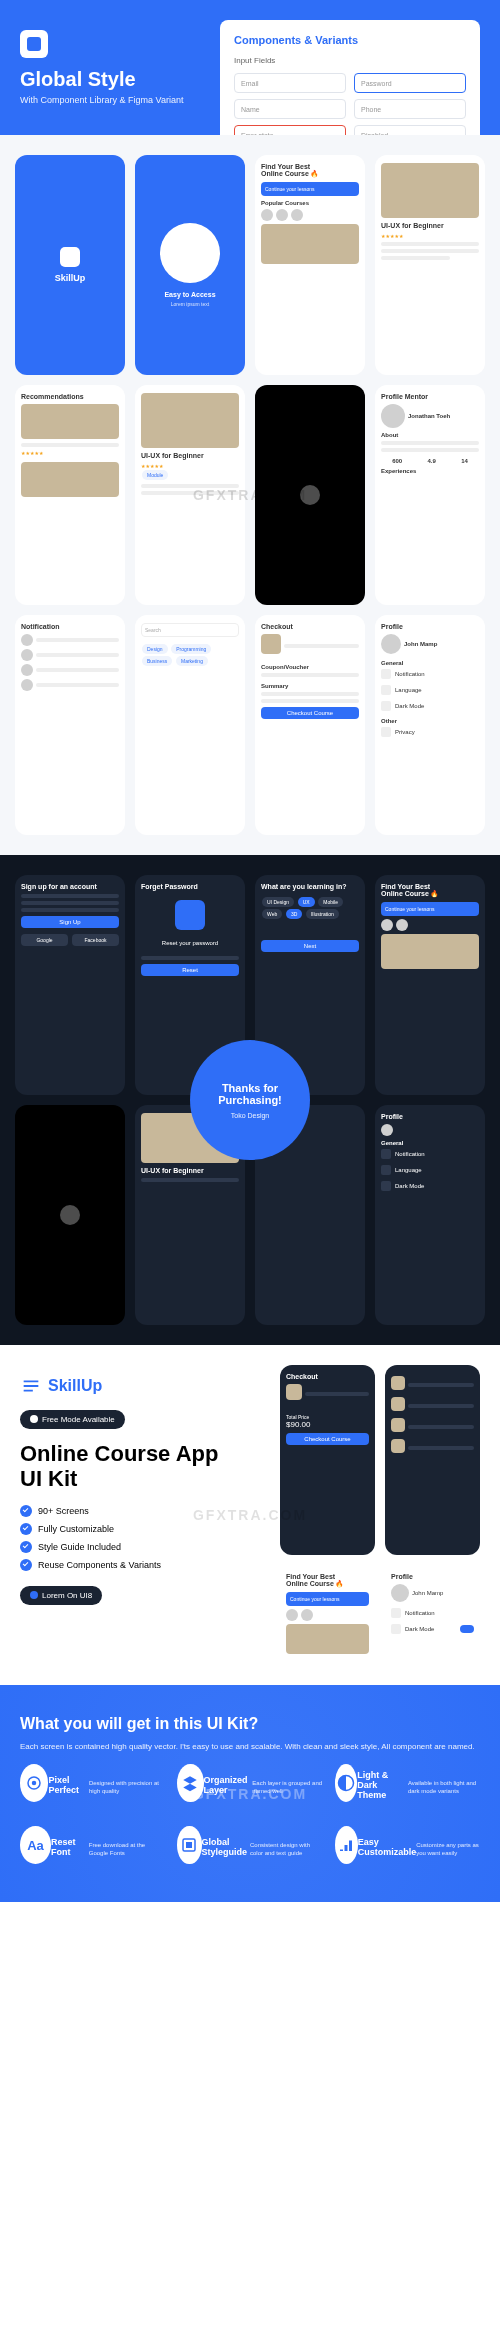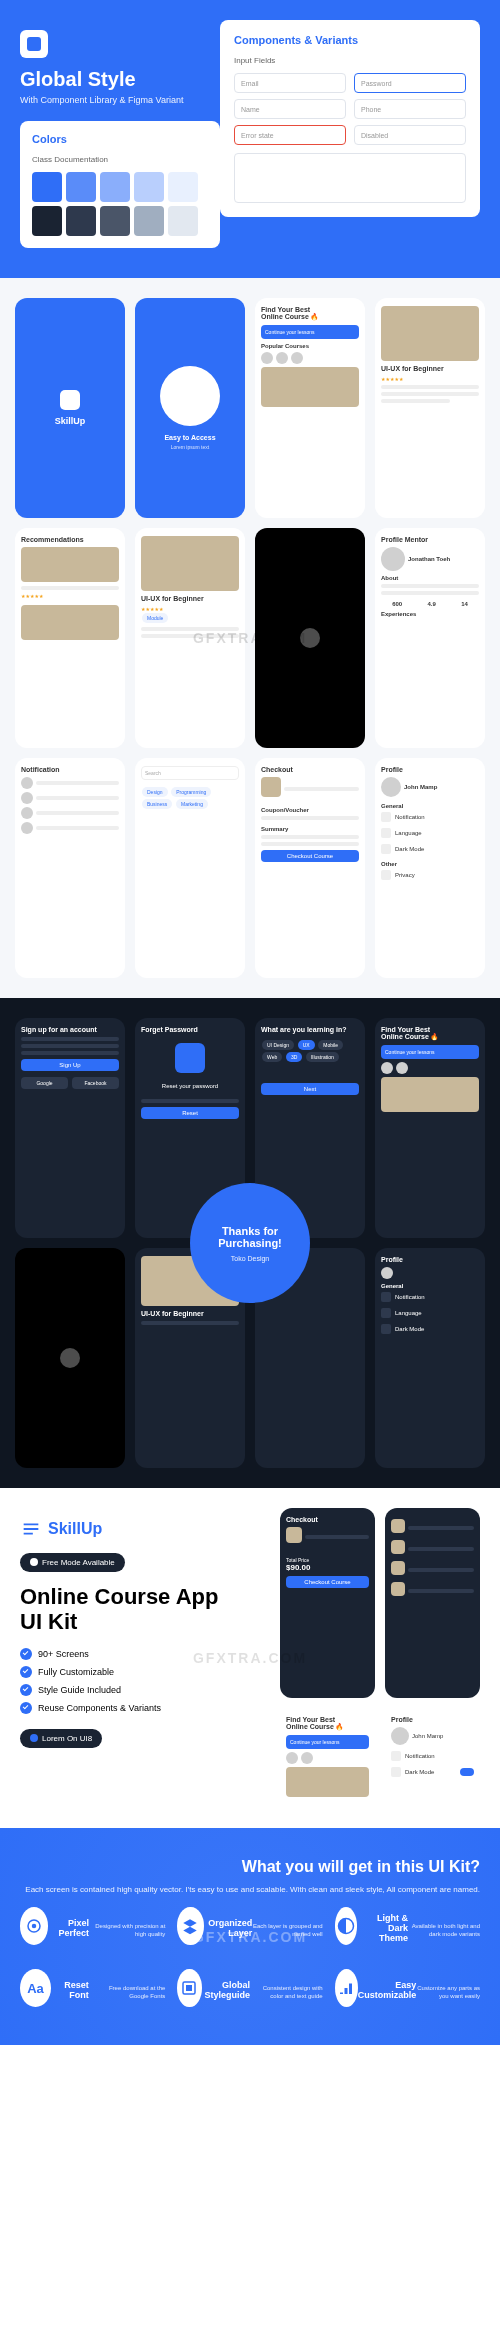--- a/index.html
+++ b/index.html
@@ -40,21 +40,21 @@
 .brand-icon{width:22px;height:22px}
 .brand-name{font-size:16px;font-weight:700;color:#2f6ef7}
 .pill-dark{display:inline-flex;align-items:center;gap:4px;background:#1a2332;color:#fff;padding:5px 10px;border-radius:14px;font-size:8px;margin-bottom:12px}
 .h2{font-size:22px;font-weight:800;line-height:1.15;margin-bottom:14px}
 .feature-list{margin-bottom:14px}
 .feature-item{display:flex;align-items:center;gap:6px;font-size:9px;margin-bottom:6px}
 .check{width:12px;height:12px;background:#2f6ef7;border-radius:50%;position:relative;flex-shrink:0}
 .check:after{content:"";position:absolute;left:3px;top:3px;width:4px;height:2px;border-left:1.5px solid #fff;border-bottom:1.5px solid #fff;transform:rotate(-45deg)}
 .figma-pill{display:inline-flex;align-items:center;gap:4px;background:#1a2332;color:#fff;padding:5px 10px;border-radius:14px;font-size:8px}
 .product-phones{position:absolute;right:20px;top:20px;display:grid;grid-template-columns:repeat(2,1fr);gap:10px;width:200px}
-.section-features{background:radial-gradient(circle at center,#3a76f8,#2f6ef7);padding:30px 20px;color:#fff;text-align:right}
+.section-features{background:radial-gradient(circle at center,#3a76f8,#2f6ef7);padding:30px 20px;color:#fff;text-align:left}
 .h3{font-size:16px;font-weight:700;margin-bottom:8px}
 .features-sub{font-size:8px;opacity:.9;margin-bottom:11px;line-height:1.5}
 .feat-grid{display:grid;grid-template-columns:repeat(3,1fr);gap:16px 12px}
 .feat{display:flex;flex-direction:row;align-items:center}
 .feat-icon{width:38px;height:38px;background:#fff;border-radius:50%;display:flex;align-items:center;justify-content:center;margin-bottom:8px;color:#2f6ef7}
 .feat-title{font-size:9px;font-weight:700;margin-bottom:4px}
 .feat-desc{font-size:6px;opacity:.85;line-height:1.4}
 .watermark{position:absolute;left:50%;top:50%;transform:translate(-50%,-50%);font-size:14px;color:rgba(255,255,255,.35);font-weight:700;letter-spacing:2px;pointer-events:none}
 .rel{position:relative}
 .stars{color:#f5a623;font-size:5px}
@@ -81,36 +81,20 @@
         <div class="comp-field">Name</div>
         <div class="comp-field">Phone</div>
       </div>
     <div class="comp-row">
         <div class="comp-field err">Error state</div>
         <div class="comp-field">Disabled</div>
       </div>
     <div style="height:50px;border:1px solid #e0e4eb;border-radius:4px;margin-top:8px"></div>
   </div>
 
-  <div class="panel" style="width:200px">
-    <div class="panel-title">Colors</div>
-    <div class="panel-sub">Class Documentation</div>
-    <div class="swatches">
-      <div class="swatch" style="background:#2f6ef7"></div>
-      <div class="swatch" style="background:#5a8cf9"></div>
-      <div class="swatch" style="background:#8aaefb"></div>
-      <div class="swatch" style="background:#b9cffd"></div>
-      <div class="swatch" style="background:#e8f0fe"></div>
-      <div class="swatch" style="background:#1a2332"></div>
-      <div class="swatch" style="background:#2e394d"></div>
-      <div class="swatch" style="background:#4a5568"></div>
-      <div class="swatch" style="background:#a0aec0"></div>
-      <div class="swatch" style="background:#e2e8f0"></div>
-    </div>
-  </div>
 </div>
 
 <div class="section-light rel">
   <div class="phones">
     <div class="phone phone-blue">
       <div class="app-logo"></div>
       <div style="font-size:9px;font-weight:700">SkillUp</div>
     </div>
     <div class="phone phone-blue">
       <div style="width:60px;height:60px;background:#fff;border-radius:50%;margin-bottom:8px"></div>
@@ -361,21 +345,21 @@
   </div>
 
   <div class="product-phones">
     <div class="phone dark">
       <h4>Checkout</h4>
       <div class="row">
           <div class="img" style="width:16px;height:16px"></div>
           <div class="line" style="flex:1;background:#2e394d"></div>
         </div>
       <div style="font-size:5px;margin-top:10px">Total Price</div>
-      <div style="font-size:8px;font-weight:700">$90.00</div>
+      <div style="font-size:8px;font-weight:400">$90.00</div>
       <div class="btn">Checkout Course</div>
     </div>
     <div class="phone dark">
       <div class="row">
           <div class="img" style="width:14px;height:14px"></div>
           <div class="line" style="flex:1;background:#2e394d"></div>
         </div>
       <div class="row">
           <div class="img" style="width:14px;height:14px"></div>
           <div class="line" style="flex:1;background:#2e394d"></div>

